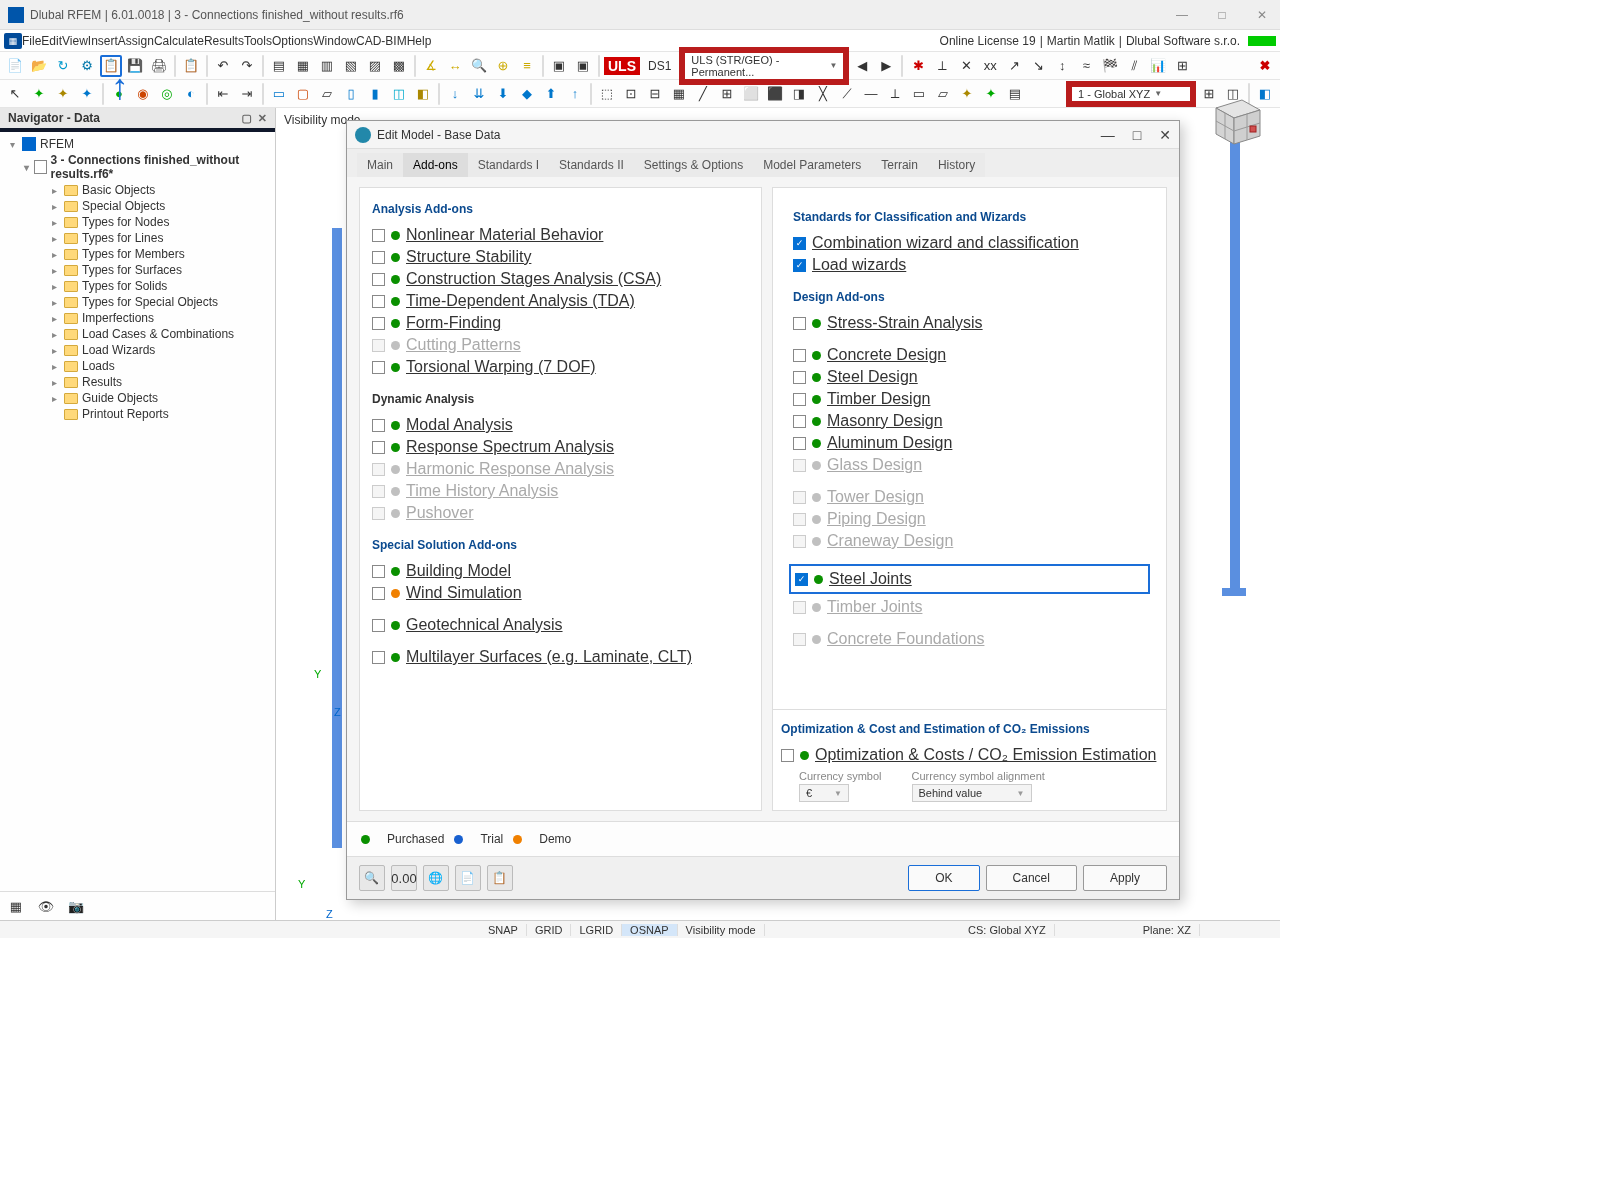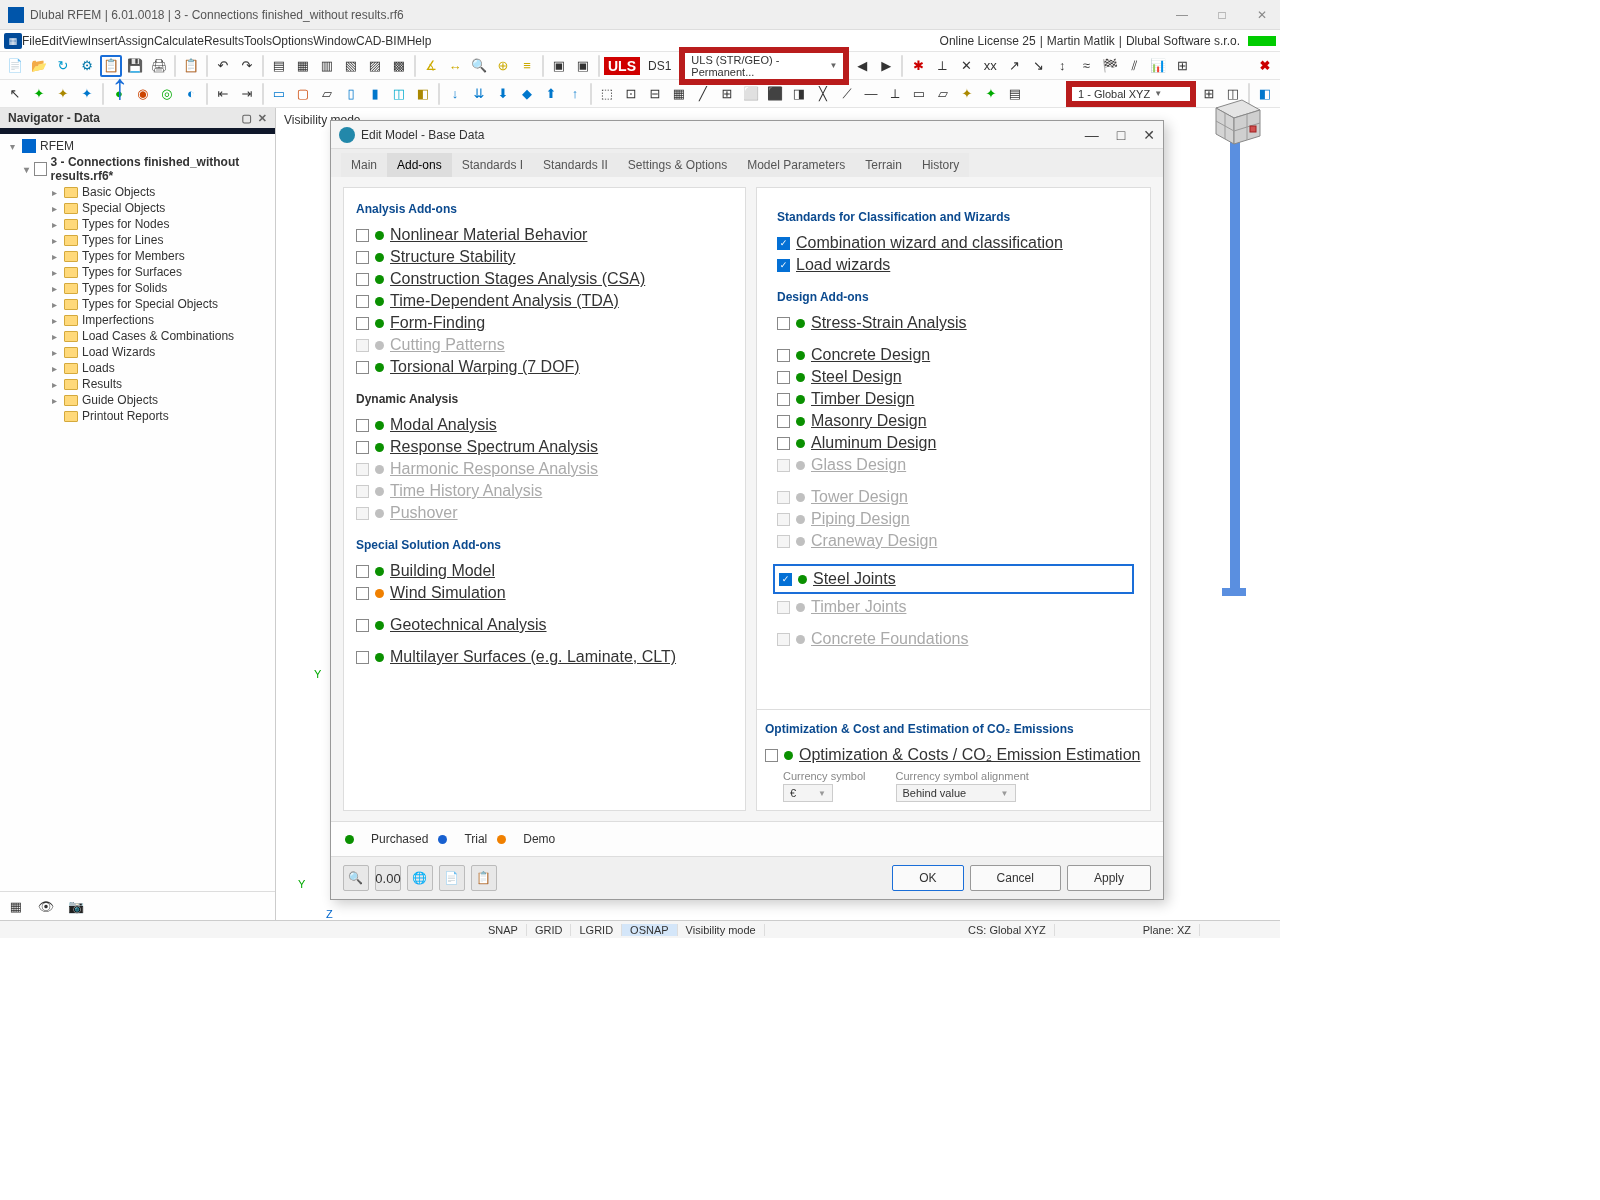--- a/index.html
+++ b/index.html
@@ -26,41 +26,41 @@
 .uls-badge { background: #d00000; color: #fff; padding: 1px 4px; font-size: 14px; font-weight: bold; text-align: center; }
 .combo { border: 6px solid #b91c1c; padding: 1px 6px; font-size: 11px; background: #fff; display: flex; align-items: center; }
 .combo .arr { margin-left: 4px; font-size: 8px; color: #666; }
 .arrow-indicator { position: absolute; left: 111px; top: 66px; font-size: 36px; color: #1a6ed8; font-weight: bold; z-index: 5; pointer-events: none; }
 
 
 .main-area { display: flex; height: calc(100% - 30px - 22px - 28px - 28px - 22px - 18px); position: relative; }
 
 
 .navigator { width: 276px; border-right: 1px solid #ccc; display: flex; flex-direction: column; background: #fefefe; }
-.nav-header { background: #e8e8e8; padding: 3px 8px; font-weight: bold; display: flex; align-items: center; border-bottom: 6px solid #0f172a; }
+.nav-header { background: #e8e8e8; padding: 3px 8px; font-weight: bold; display: flex; align-items: center; border-bottom: 4px solid #0f172a; }
 .nav-header .nav-ctrls { margin-left: auto; display: flex; gap: 6px; font-size: 11px; cursor: pointer; color: #666; }
 .nav-tree { flex: 1; overflow: auto; padding: 4px 4px; }
 .tree-root { padding-left: 4px; }
 .tree-it { display: flex; align-items: center; padding: 1px 2px; cursor: pointer; }
 .tree-it .exp { width: 12px; color: #888; font-size: 10px; }
 .tree-it .folder { width: 14px; height: 11px; background: #ffd97a; border: 1px solid #d4a93c; border-radius: 1px; margin-right: 4px; }
 .tree-it .icon-rfem { width: 14px; height: 14px; background: #06c; margin-right: 4px; }
 .tree-it.bold { font-weight: bold; }
 .tree-children { padding-left: 28px; }
 .nav-bottom { padding: 4px; border-top: 1px solid #ddd; display: flex; gap: 6px; }
 .nav-bottom .tbtn { width: 24px; height: 20px; }
 
 
 .workarea { flex: 1; position: relative; background: #fff; }
 
 
 .cube-widget { position: absolute; right: 14px; top: 90px; width: 64px; height: 64px; }
 
 
-.modal { position: absolute; left: 330px; top: 120px; width: 834px; height: 780px; background: #f5f5f5; border: 1px solid #999; box-shadow: 4px 4px 12px rgba(0,0,0,0.2); display: flex; flex-direction: column; z-index: 10; }
+.modal { position: absolute; left: 346px; top: 120px; width: 834px; height: 780px; background: #f5f5f5; border: 1px solid #999; box-shadow: 4px 4px 12px rgba(0,0,0,0.2); display: flex; flex-direction: column; z-index: 10; }
 .modal-title { height: 28px; display: flex; align-items: center; padding: 0 8px; background: #f5f5f5; border-bottom: 1px solid #ddd; }
 .modal-title .micon { width: 16px; height: 16px; background: #2288aa; border-radius: 50%; margin-right: 6px; }
 .modal-title .mctrls { margin-left: auto; display: flex; gap: 18px; }
 .modal-title .mbtn { cursor: pointer; color: #444; font-size: 14px; }
 .modal-tabs { display: flex; background: #eee; padding: 4px 10px 0 10px; gap: 0; }
 .mtab { padding: 5px 10px; cursor: pointer; background: #eaeaea; color: #555; font-size: 12px; }
 .mtab.active { background: #ddd; color: #000; }
 .modal-body { flex: 1; display: flex; gap: 10px; padding: 10px 12px; background: #f5f5f5; overflow: hidden; }
 .col { flex: 1; background: #fff; border: 1px solid #ddd; padding: 10px 12px; overflow-y: auto; }
 .section-title { color: #0b4a8f; font-weight: bold; font-size: 12px; margin: 4px 0 8px 0; }
@@ -129,21 +129,21 @@
       <div class="mitem">Assign</div>
       <div class="mitem">Calculate</div>
       <div class="mitem">Results</div>
       <div class="mitem">Tools</div>
       <div class="mitem">Options</div>
       <div class="mitem">Window</div>
       <div class="mitem">CAD-BIM</div>
       <div class="mitem">Help</div>
     </div>
   <div class="right-info">
-    <span>Online License 25</span>
+    <span>Online License 19</span>
     <span>|</span>
     <span>Martin Matlik</span>
     <span>|</span>
     <span>Dlubal Software s.r.o.</span>
     <div class="license-bar"></div>
   </div>
 </div>
 
 <div class="toolbar">
   <div class="tbtn">📄</div>

